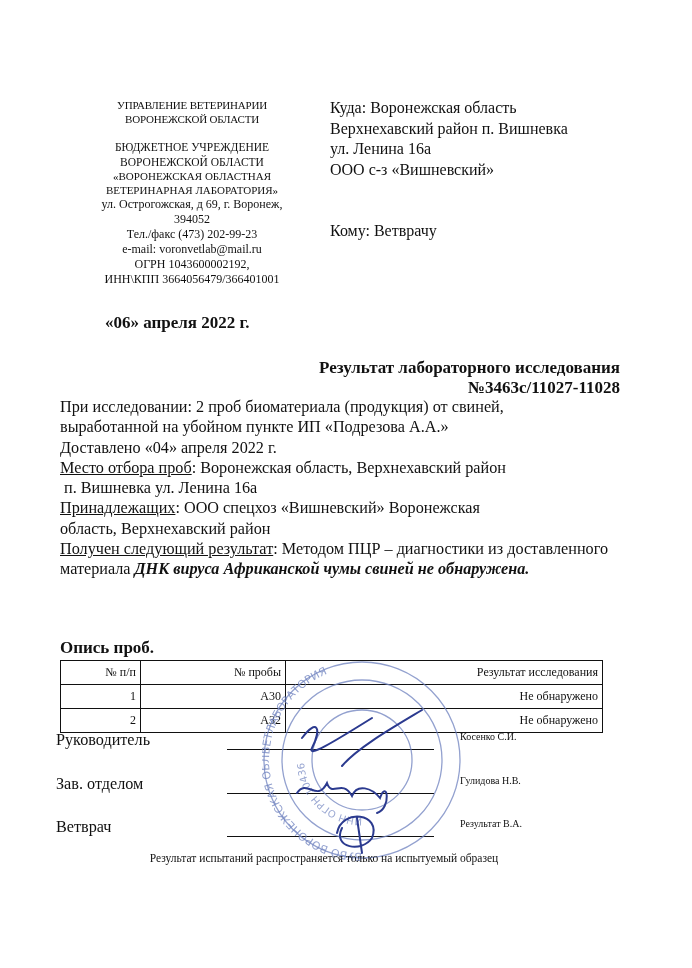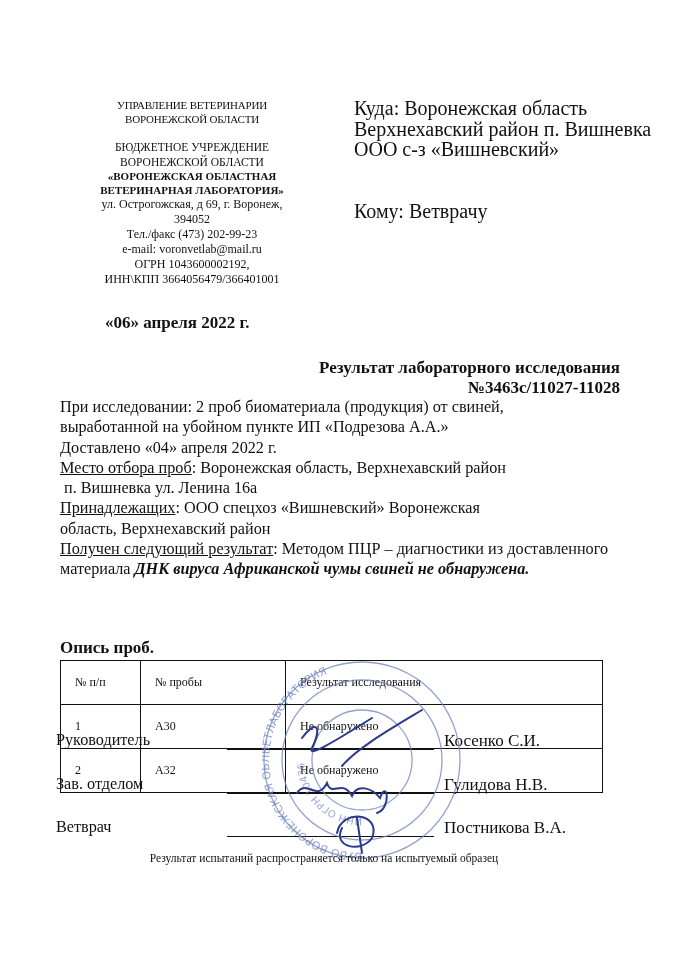--- a/index.html
+++ b/index.html
@@ -9,26 +9,26 @@
     font-family: "Liberation Serif", "DejaVu Serif", serif;
   }
   .abs { position: absolute; }
   
   .org {
     left: 68px; top: 98px; width: 248px; text-align: center;
     font-size: 11.5px; line-height: 14.2px;
   }
   .org .dept { font-size: 11px; letter-spacing: -0.2px; }
   .org .inst { font-weight: normal; margin-top: 14px; font-size: 11.5px; }
-  .org .inst2 { font-size: 11px; font-weight: bold; }
+  .org .inst2 { font-size: 11px; }
   .org .addr { font-size: 12px; line-height: 15px; }
   
   .dest {
-    left: 354px; top: 98px; width: 300px;
-    font-size: 20px; line-height: 20.5px;
+    left: 330px; top: 98px; width: 300px;
+    font-size: 16px; line-height: 20.5px;
   }
   .dest .to { margin-top: 41px; }
   
   .date { left: 105px; top: 313px; font-size: 17px; font-weight: bold; }
   
   .title {
     left: 60px; top: 358px; width: 560px; text-align: right;
     font-size: 17px; font-weight: bold; line-height: 20px;
   }
   .body {
@@ -38,27 +38,27 @@
   .u { text-decoration: underline; }
   .justify { text-align: justify; text-align-last: left; }
   .bi { font-weight: bold; font-style: italic; margin-top: 16px; }
   
   .inv-title { left: 60px; top: 638px; font-size: 17px; font-weight: bold; }
   table.inv {
     position: absolute; left: 60px; top: 660px; width: 543px;
     border-collapse: collapse; font-size: 12px;
   }
   table.inv td, table.inv th {
-    border: 1.3px solid #111; height: 15px; padding: 14px; text-align: left;
+    border: 1.3px solid #111; height: 15px; padding: 4px; text-align: right;
     font-weight: normal; line-height: 15px;
   }
   
   .sig-label { left: 56px; font-size: 16.2px; }
   .sig-line { left: 227px; width: 207px; height: 0; border-top: 1.2px solid #111; }
-  .sig-name { left: 444px; font-size: 17px; }
+  .sig-name { left: 460px; font-size: 10px; }
   .footer { left: 0; width: 648px; top: 852px; text-align: center; font-size: 11.5px; }
   
   .stamp { left: 262px; top: 658px; width: 200px; height: 205px; pointer-events: none; }
 </style>
 </head>
 <body>
 
 <div class="abs org">
   <div class="dept">
     <div>УПРАВЛЕНИЕ ВЕТЕРИНАРИИ</div>
@@ -78,20 +78,21 @@
     <div>Тел./факс  (473) 202-99-23</div>
     <div>e-mail: voronvetlab@mail.ru</div>
     <div>ОГРН 1043600002192,</div>
     <div>ИНН\КПП 3664056479/366401001</div>
   </div>
 </div>
 
 <div class="abs dest">
   <div>Куда: Воронежская область</div>
   <div>Верхнехавский район п. Вишневка</div>
+  <div>ул. Ленина 16а</div>
   <div>ООО с-з «Вишневский»</div>
   <div class="to">Кому: Ветврачу</div>
 </div>
 
 <div class="abs date">«06» апреля 2022 г.</div>
 
 <div class="abs title">
   <div>Результат лабораторного исследования</div>
   <div>№3463с/11027-11028</div>
 </div>
@@ -137,21 +138,21 @@
 <div class="abs sig-label" style="top:731px">Руководитель</div>
 <div class="abs sig-line" style="top:749px"></div>
 <div class="abs sig-name" style="top:731px">Косенко С.И.</div>
 
 <div class="abs sig-label" style="top:775px">Зав. отделом</div>
 <div class="abs sig-line" style="top:793px"></div>
 <div class="abs sig-name" style="top:775px">Гулидова Н.В.</div>
 
 <div class="abs sig-label" style="top:818px">Ветврач</div>
 <div class="abs sig-line" style="top:836px"></div>
-<div class="abs sig-name" style="top:818px">Постникова В.А.</div>
+<div class="abs sig-name" style="top:818px">Результат В.А.</div>
 
 <svg class="abs stamp" viewBox="0 0 200 205">
   <defs>
     <path id="outerArc" d="M 100 195 A 93 93 0 1 1 100.1 195"></path>
     <path id="innerArc" d="M 100 160 A 58 58 0 1 1 100.1 160"></path>
   </defs>
   <g fill="none" stroke="#6f82bf" stroke-width="1.3" opacity="0.75">
     <circle cx="100" cy="102" r="98"></circle>
     <circle cx="100" cy="102" r="80"></circle>
     <circle cx="100" cy="102" r="50"></circle>

